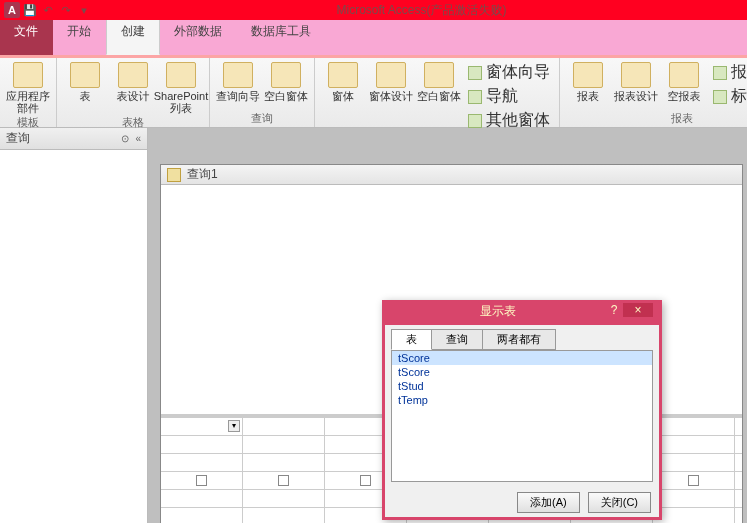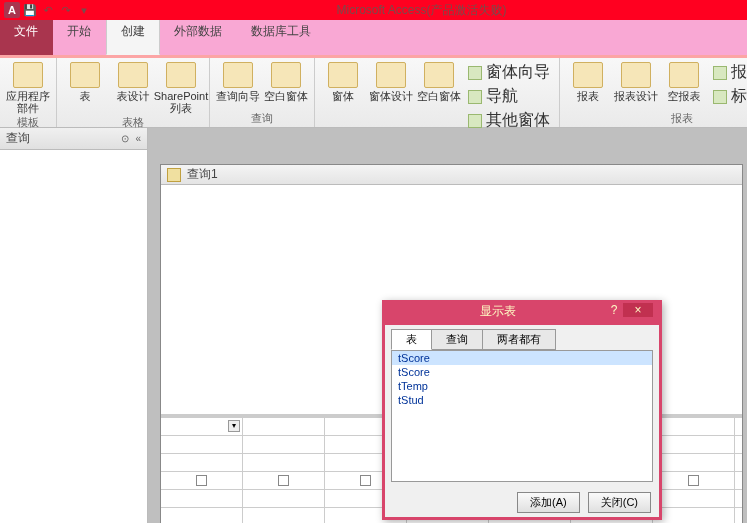--- a/index.html
+++ b/index.html
@@ -295,20 +295,20 @@
     <span class="close">×</span>
   </div>
   <div class="dialog-tabs">
     <div class="dtab active">表</div>
     <div class="dtab">查询</div>
     <div class="dtab">两者都有</div>
   </div>
   <div class="dialog-list">
     <div class="sel">tScore</div>
     <div>tScore</div>
+    <div>tStud</div>
     <div>tTemp</div>
-    <div>tStud</div>
   </div>
   <div class="dialog-buttons">
     <div class="dbtn">添加(A)</div>
     <div class="dbtn">关闭(C)</div>
   </div>
 </div>
 
 </body></html>

